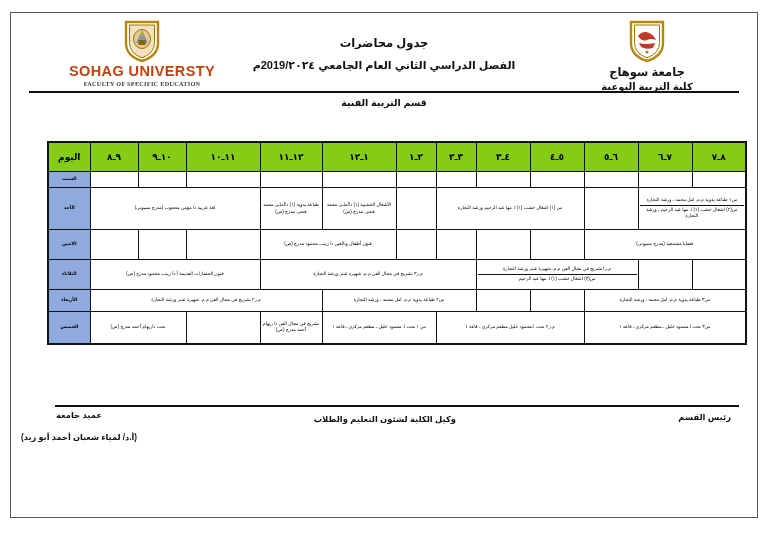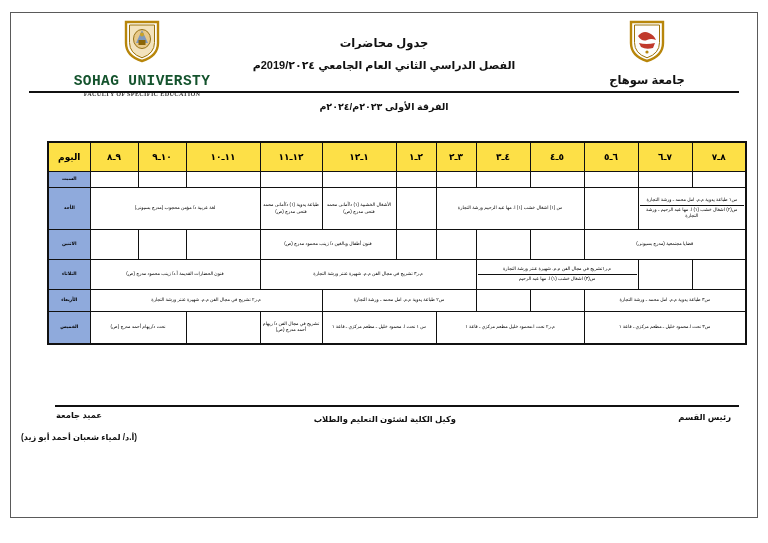--- a/index.html
+++ b/index.html
@@ -51,42 +51,42 @@
     width: 180px;
     text-align: center;
   }
   .hdr-center {
     position: absolute;
     left: 0; right: 0;
     top: 23px;
     text-align: center;
   }
   .uni-en-name {
-    font-family: Liberation Mono, monospace;
+    font-family: Liberation Sans, sans-serif;
     font-weight: bold;
     font-size: 14.5px;
     letter-spacing: 0.4px;
-    color: #14532d;
-    margin-top: 10px;
+    color: #c2410c;
+    margin-top: 0;
     white-space: nowrap;
   }
   .fac-en-name {
     font-family: "Liberation Serif", "DejaVu Serif", serif;
     font-weight: bold;
     font-size: 6.2px;
     letter-spacing: 0.3px;
     color: #3a3a3a;
     margin-top: 1px;
     white-space: nowrap;
   }
   .uni-ar-name {
     font-size: 11.5px;
     font-weight: bold;
     color: #111;
-    margin-top: 10px;
+    margin-top: 2px;
     white-space: nowrap;
   }
   .fac-ar-name {
     font-size: 10px;
     font-weight: bold;
     color: #111;
     margin-top: 2px;
     white-space: nowrap;
   }
   .doc-title {
@@ -157,21 +157,21 @@
     padding: 1px 1px;
     vertical-align: middle;
     text-align: center;
     font-size: 4.6px;
     line-height: 1.42;
     color: #000;
     word-wrap: break-word;
     overflow: hidden;
   }
   table.sched thead th {
-    background: #fde047;
+    background: #84cc16;
     font-size: 9px;
     font-weight: bold;
     height: 26px;
     letter-spacing: 0.5px;
   }
   td.daycell, th.daycell {
     background: #8faadc;
     font-weight: bold;
     font-size: 7.2px;
     letter-spacing: 0.6px;
@@ -252,27 +252,28 @@
         <div class="crest">
           <svg width="40" height="44" viewBox="0 0 40 44" aria-hidden="true">
             <path d="M4 3 H36 V24 Q36 37 20 42 Q4 37 4 24 Z" fill="#ffffff" stroke="#b8860b" stroke-width="2.4"></path>
             <path d="M7.5 6 H32.5 V23.5 Q32.5 34.5 20 38.8 Q7.5 34.5 7.5 23.5 Z" fill="#fdfdfd" stroke="#9c7209" stroke-width="1"></path>
             <path d="M11 17 Q16 11 22 14 Q27 16 29 21 Q24 19 20 21 Q15 23 11 17 Z" fill="#c0392b"></path>
             <path d="M12 24 Q19 26 28 24 L26 29 Q19 31 14 28 Z" fill="#c0392b"></path>
             <circle cx="20" cy="33" r="1.6" fill="#b8860b"></circle>
           </svg>
         </div>
         <div class="uni-ar-name">جامعة سوهاج</div>
+        <div class="fac-ar-name">كلية التربية النوعية</div>
       </div>
 
       <div class="hdr-rule"></div>
     </div>
 
     <div class="dept-block">
-      <div class="dept-year">الفرقة الأولى ٢٠٢٣م/٢٠٢٤م</div>
+      <div class="dept-name">قسم التربية الفنية</div>
     </div>
 
     <div class="table-wrap">
       <table class="sched">
         <colgroup>
           <col style="width:54px">
             <col style="width:54px">
             <col style="width:54px">
           <col style="width:54px">
             <col style="width:54px">

